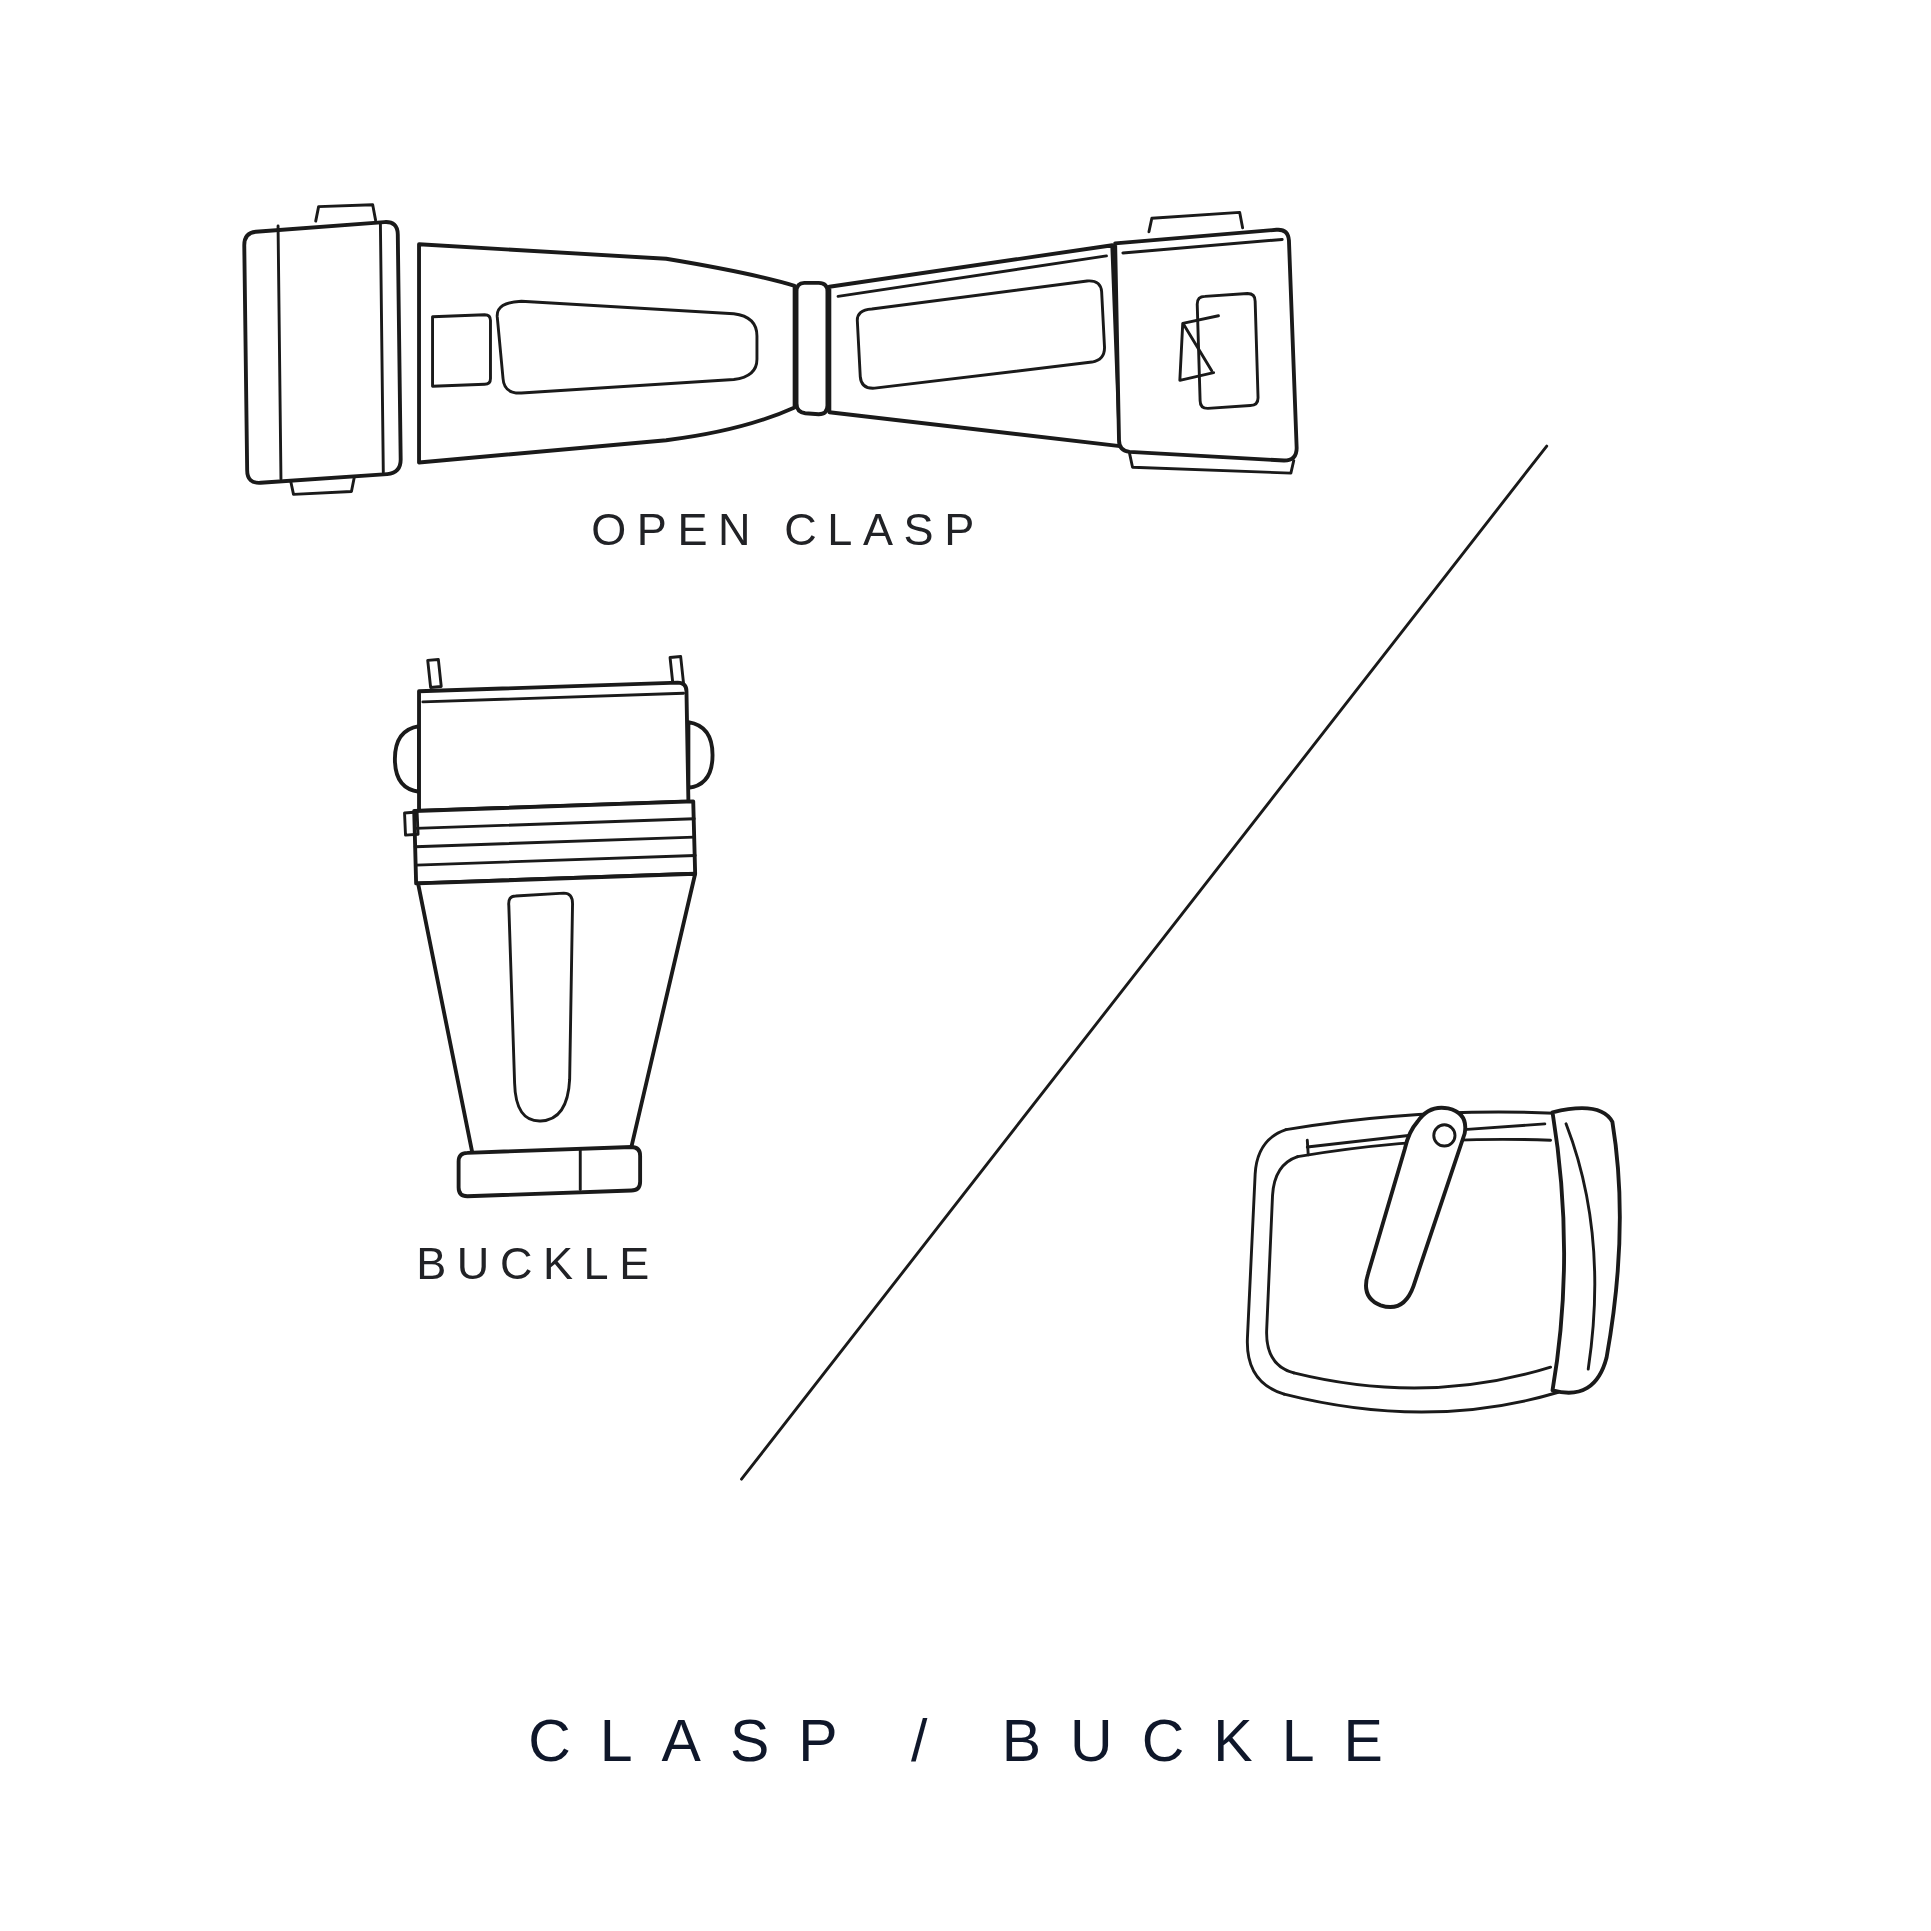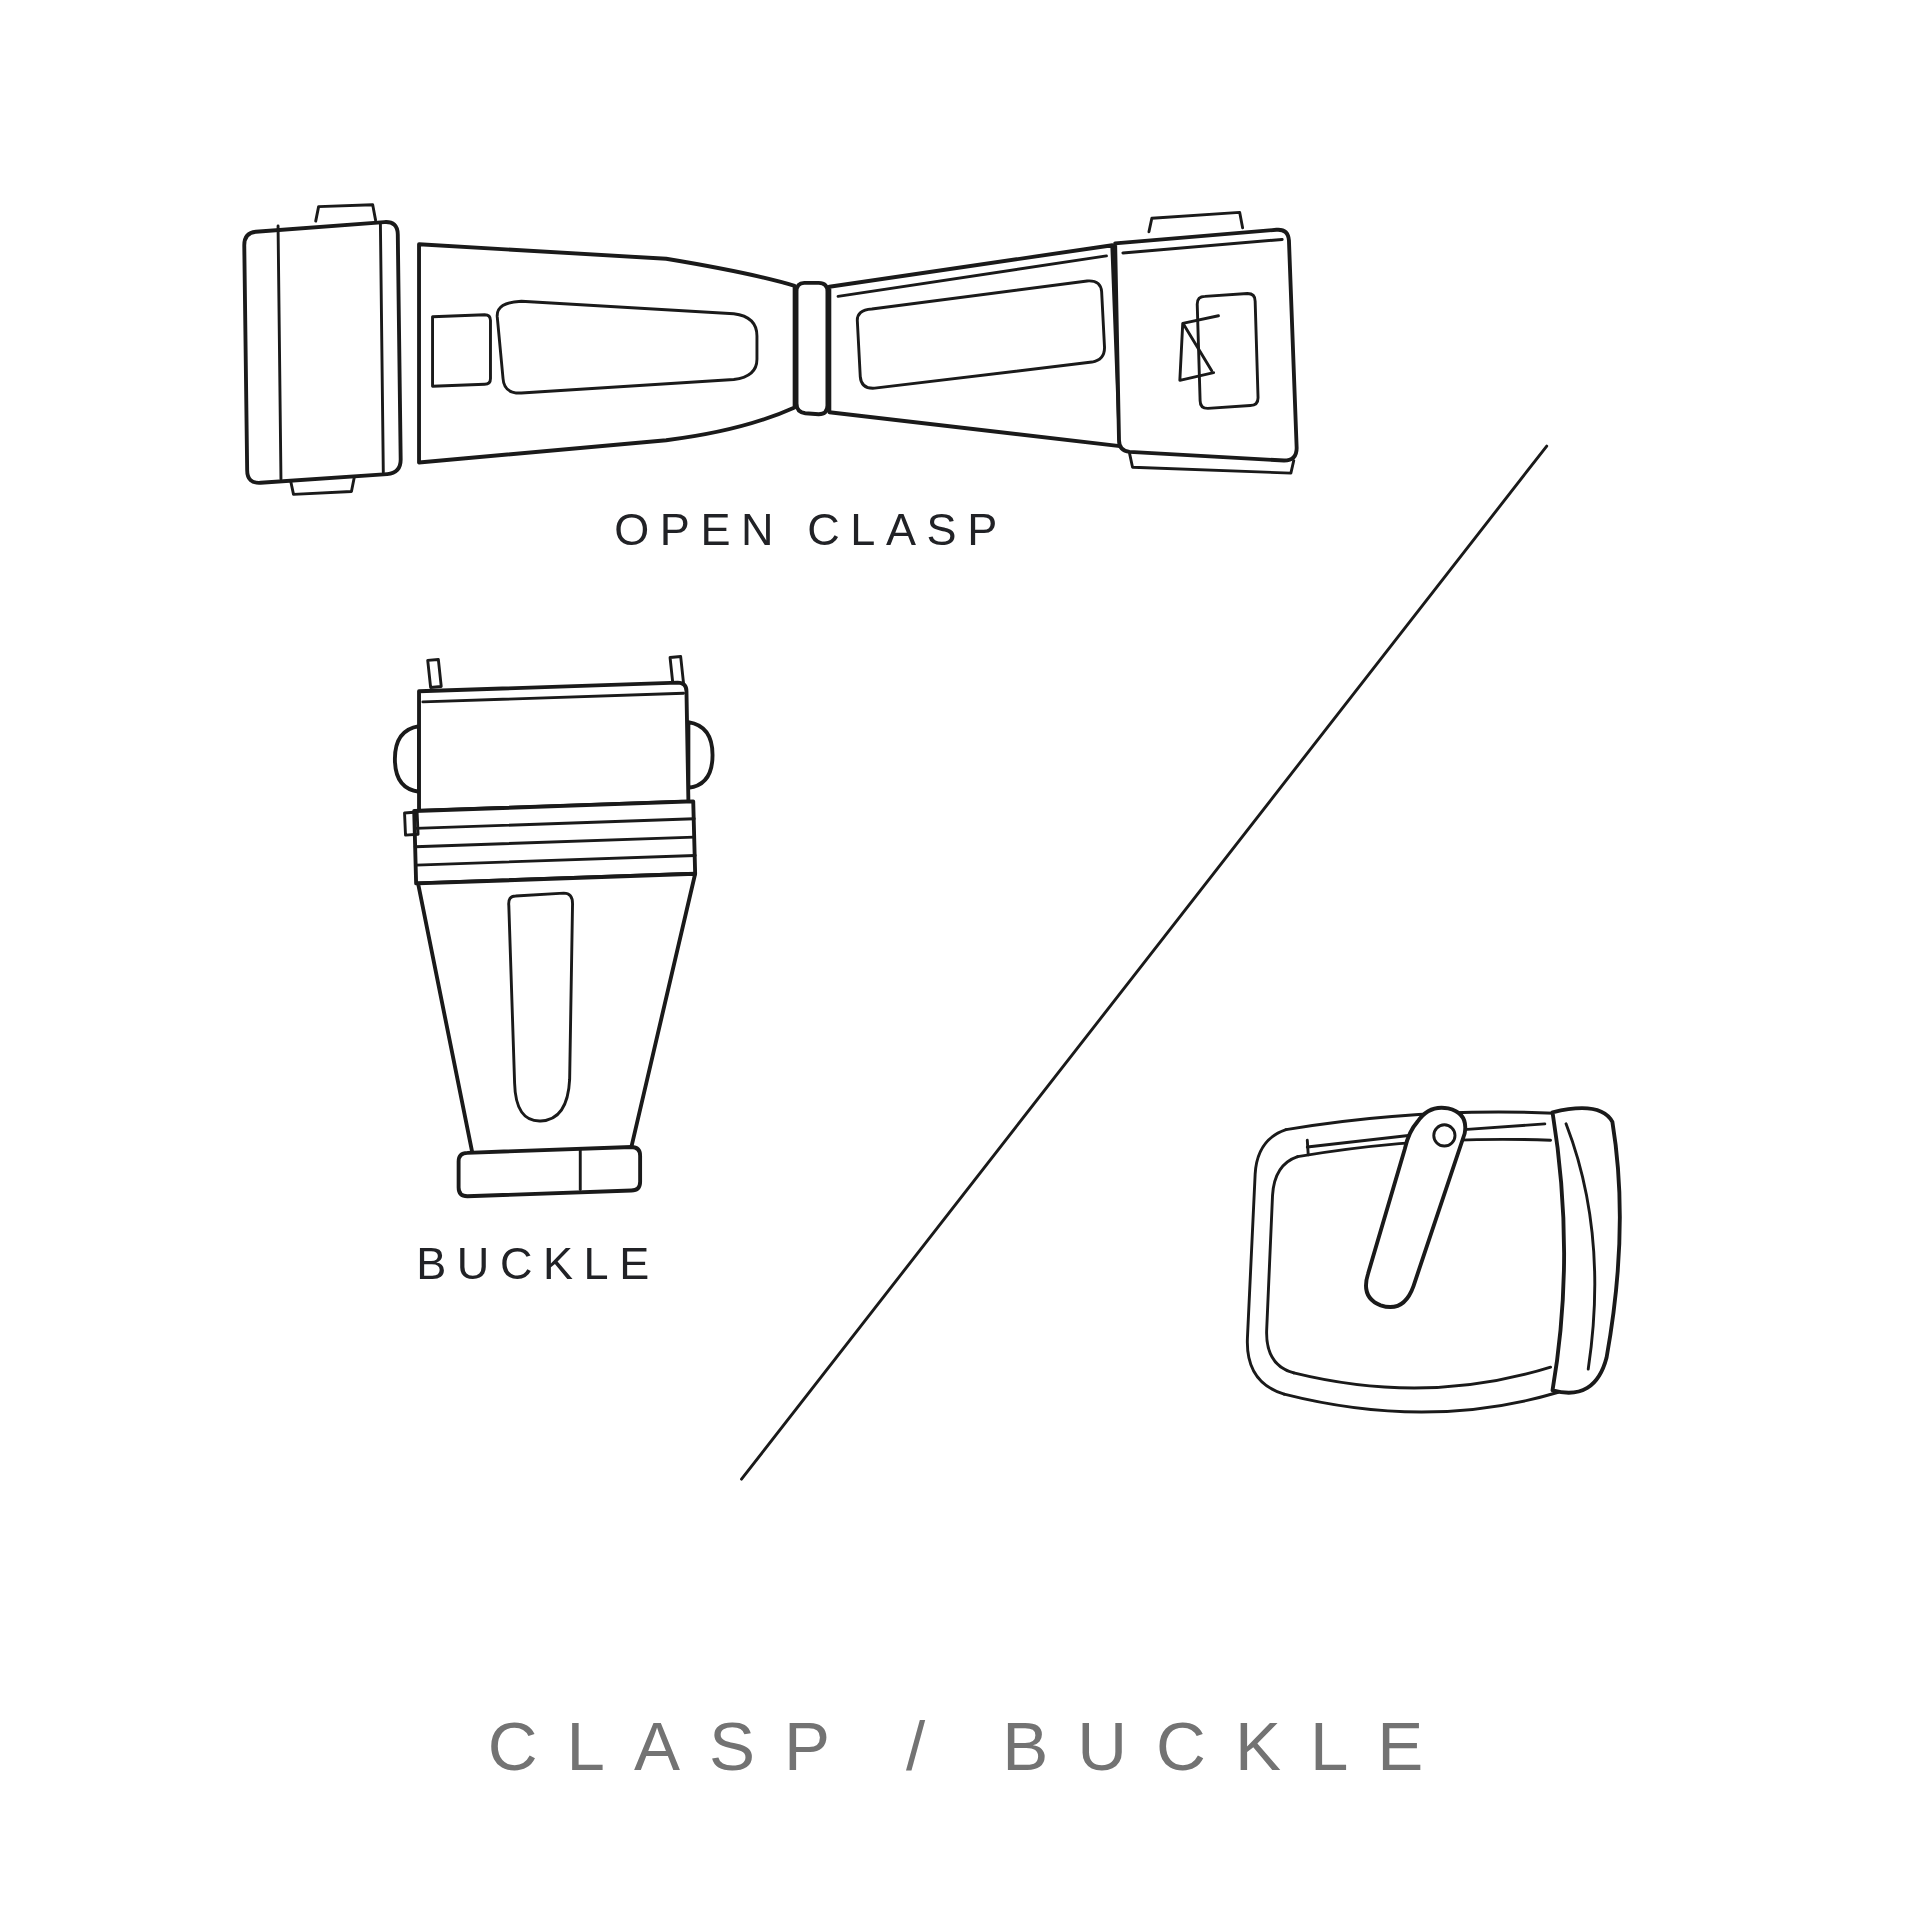--- a/index.html
+++ b/index.html
@@ -18,30 +18,30 @@
   .t2 { fill: none;    stroke: #1a1a1a; stroke-width: 3; stroke-linecap: round; }
   .fig-label {
     position: absolute;
     transform: translateX(-50%);
     color: #212226;
     font-size: 45px;
     font-weight: 400;
     letter-spacing: 10.6px;
     white-space: nowrap;
   }
-  .label-open-clasp { left: 811px; top: 504px; text-align: center; }
+  .label-open-clasp { left: 788px; top: 504px; text-align: center; }
   .label-closed     { left: 538px; top: 1238px; }
   .page-title {
     position: absolute;
     left: 970px;
     top: 1707px;
     transform: translateX(-50%);
     margin: 0;
-    color: #737373;
-    font-size: 69px;
+    color: #0f172a;
+    font-size: 59px;
     font-weight: 400;
     letter-spacing: 29px;
     white-space: nowrap;
   }
 </style>
 </head>
 <body>
 
 <div class="canvas">
 

